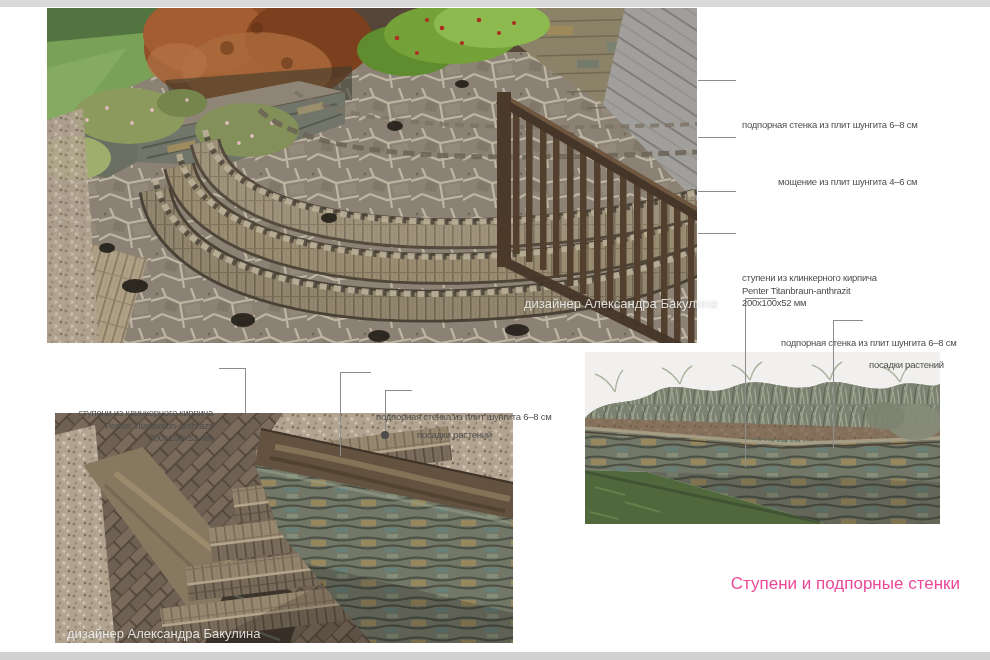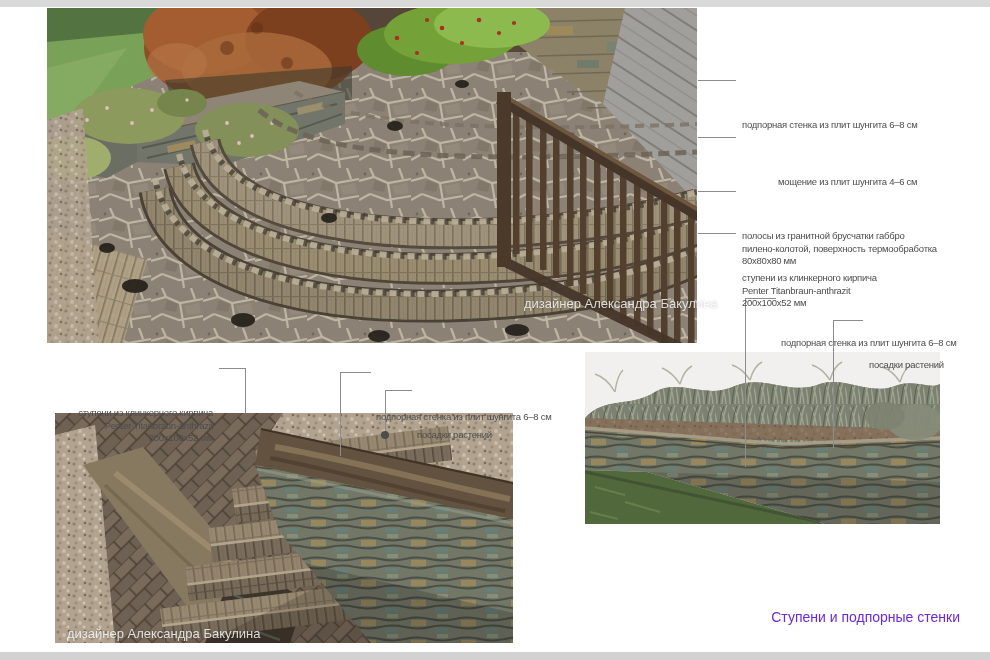--- a/index.html
+++ b/index.html
@@ -13,21 +13,21 @@
       letter-spacing:-0.25px;white-space:nowrap;margin-top:45px;}
   .co span{display:block;}
   .co.ra{text-align:right;white-space:nowrap;}
   .lh{position:absolute;height:1px;background:#8c8c8c;}
   .lv{position:absolute;width:1px;background:#8c8c8c;}
   .dot{position:absolute;width:8px;height:8px;border-radius:50%;background:#4c4c4c;}
   .wm{position:absolute;color:rgba(255,255,255,0.82);font-size:13px;
       text-shadow:0 0 2px rgba(0,0,0,0.25);white-space:nowrap;}
   .wm1{left:524px;top:296px;}
   .wm2{left:67px;top:626px;}
-  .title{position:absolute;right:30px;top:609px;font-size:14px;color:#6d28d9;}
+  .title{position:absolute;right:30px;top:574px;font-size:17px;color:#ec4899;}
 </style>
 </head>
 <body>
 
 <div class="slide">
   <div class="edge-strip top"></div>
 
   <svg class="art" width="990" height="660" viewBox="0 0 990 660">
     <defs>
       <clipPath id="c1">
@@ -349,25 +349,20 @@
   <div class="lh" style="left:386px;top:390px;width:26px"></div>
   <div class="lv" style="left:385px;top:390px;height:43px"></div>
   <div class="dot" style="left:381px;top:431px"></div>
 
   <div class="co" style="left:742px;top:74px">
     <span>подпорная стенка из плит шунгита 6–8 см</span>
   </div>
   <div class="co" style="left:778px;top:131px">
     <span>мощение из плит шунгита 4–6 см</span>
   </div>
-  <div class="co" style="left:742px;top:185px">
-    <span>полосы из гранитной брусчатки габбро</span>
-    <span>пилено-колотой, поверхность термообработка</span>
-    <span>80x80x80 мм</span>
-  </div>
   <div class="co" style="left:742px;top:227px">
     <span>ступени из клинкерного кирпича</span>
     <span>Penter Titanbraun-anthrazit</span>
     <span>200x100x52 мм</span>
   </div>
   <div class="co" style="left:781px;top:292px">
     <span>подпорная стенка из плит шунгита 6–8 см</span>
   </div>
   <div class="co" style="left:869px;top:314px">
     <span>посадки растений</span>

